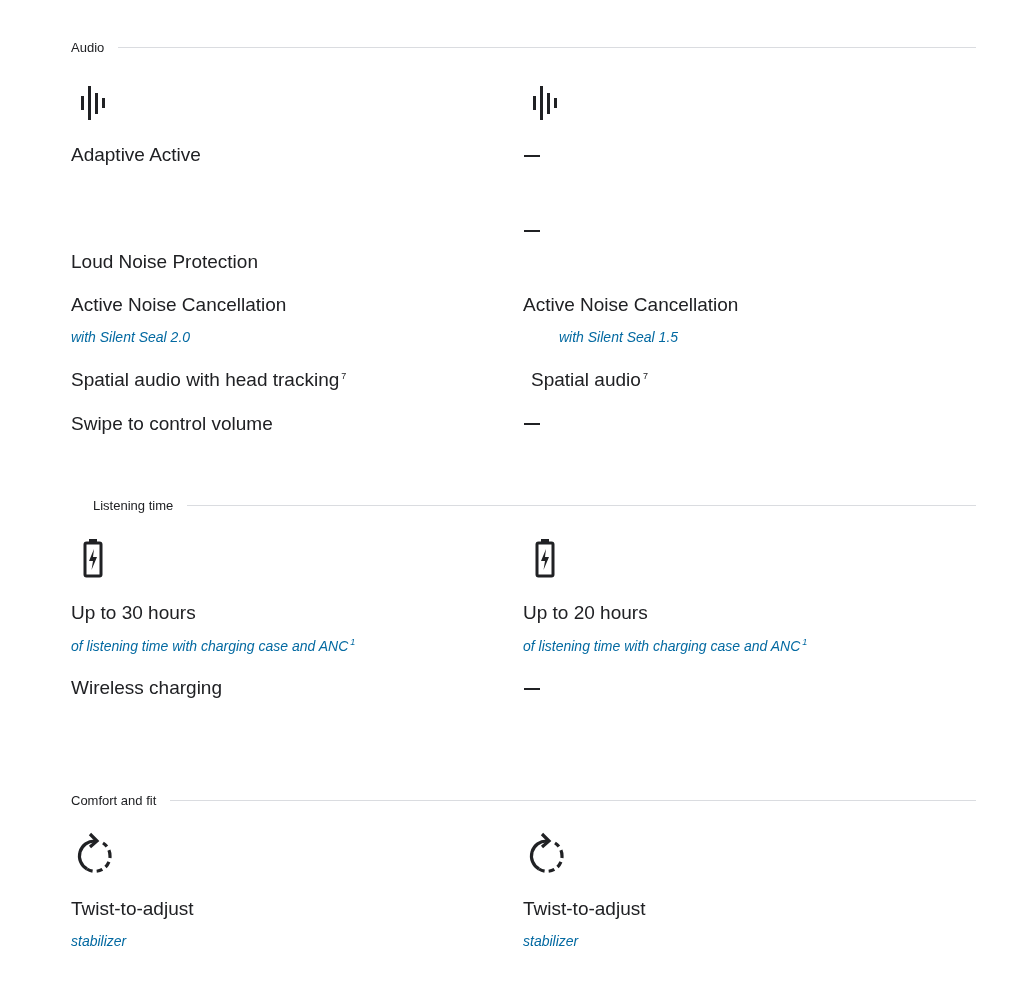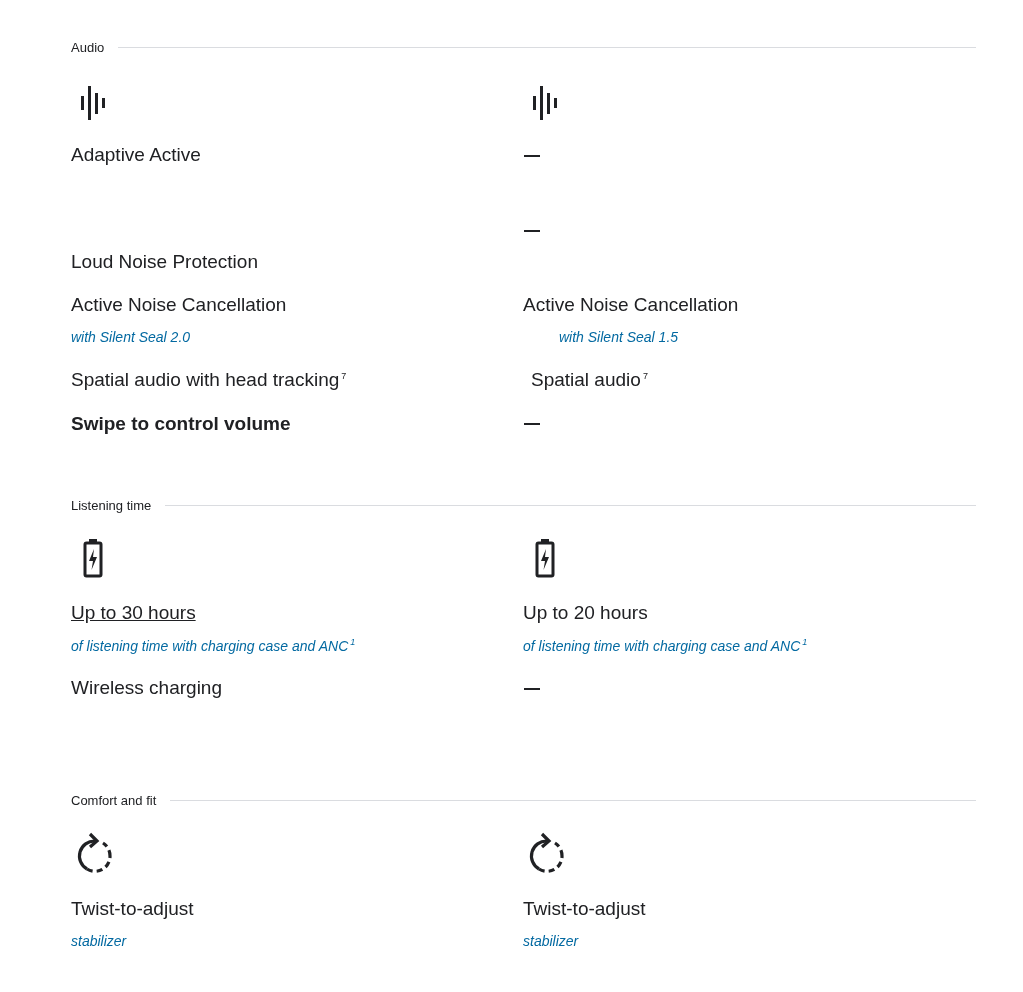--- a/index.html
+++ b/index.html
@@ -36,50 +36,50 @@
     <rect x="2" y="12" width="3" height="14" fill="#202124"></rect>
     <rect x="9" y="2" width="3" height="34" fill="#202124"></rect>
     <rect x="16" y="9" width="3" height="21" fill="#202124"></rect>
     <rect x="23" y="14" width="3" height="10" fill="#202124"></rect>
   </svg>
   <div class="feat" style="top:143px;">Adaptive Active</div>
   <div class="feat" style="top:218px;margin-top:32px;">Loud Noise Protection</div>
   <div class="feat" style="top:293px;">Active Noise Cancellation</div>
   <div class="sub" style="top:328px;">with Silent Seal 2.0</div>
   <div class="feat" style="top:368px;"><span>Spatial audio with head tracking</span><span class="sup">7</span></div>
-  <div class="feat" style="top:412px;font-weight:bold;">Swipe to control volume</div>
+  <div class="feat" style="top:412px;">Swipe to control volume</div>
 </div>
 
 <div class="col col-right" style="top:0;">
   <svg class="icon" style="left:8px;top:84px;" width="30" height="38" viewBox="0 0 30 38">
     <rect x="2" y="12" width="3" height="14" fill="#202124"></rect>
     <rect x="9" y="2" width="3" height="34" fill="#202124"></rect>
     <rect x="16" y="9" width="3" height="21" fill="#202124"></rect>
     <rect x="23" y="14" width="3" height="10" fill="#202124"></rect>
   </svg>
   <div class="dash" style="top:155px;left:1px;"></div>
   <div class="dash" style="top:230px;left:1px;"></div>
   <div class="feat" style="top:293px;">Active Noise Cancellation</div>
   <div class="sub" style="top:328px;margin-left:36px;">with Silent Seal 1.5</div>
   <div class="feat" style="top:368px;margin-left:8px;"><span>Spatial audio</span><span class="sup">7</span></div>
   <div class="dash" style="top:423px;left:1px;"></div>
 </div>
 
-<div class="section-header" style="top:497px;">
+<div class="section-header" style="top:497px;margin-left:22px;">
   <span class="section-title">Listening time</span>
   <span class="section-rule"></span>
 </div>
 
 <div class="col col-left" style="top:0;">
   <svg class="icon" style="left:12px;top:538px;" width="20" height="40" viewBox="0 0 20 40">
     <rect x="6" y="1" width="8" height="4" fill="#202124"></rect>
     <rect x="2" y="5" width="16" height="33" rx="1.5" fill="none" stroke="#202124" stroke-width="3"></rect>
     <path d="M11 11 L6 23 H10 L8.5 32 L14 19 H10 Z" fill="#202124"></path>
   </svg>
-  <div class="feat" style="top:601px;text-decoration:underline;">Up to 30 hours</div>
+  <div class="feat" style="top:601px;">Up to 30 hours</div>
   <div class="sub" style="top:637px;"><span>of listening time with charging case and ANC</span><span class="sup">1</span></div>
   <div class="feat" style="top:676px;">Wireless charging</div>
 </div>
 
 <div class="col col-right" style="top:0;">
   <svg class="icon" style="left:12px;top:538px;" width="20" height="40" viewBox="0 0 20 40">
     <rect x="6" y="1" width="8" height="4" fill="#202124"></rect>
     <rect x="2" y="5" width="16" height="33" rx="1.5" fill="none" stroke="#202124" stroke-width="3"></rect>
     <path d="M11 11 L6 23 H10 L8.5 32 L14 19 H10 Z" fill="#202124"></path>
   </svg>

